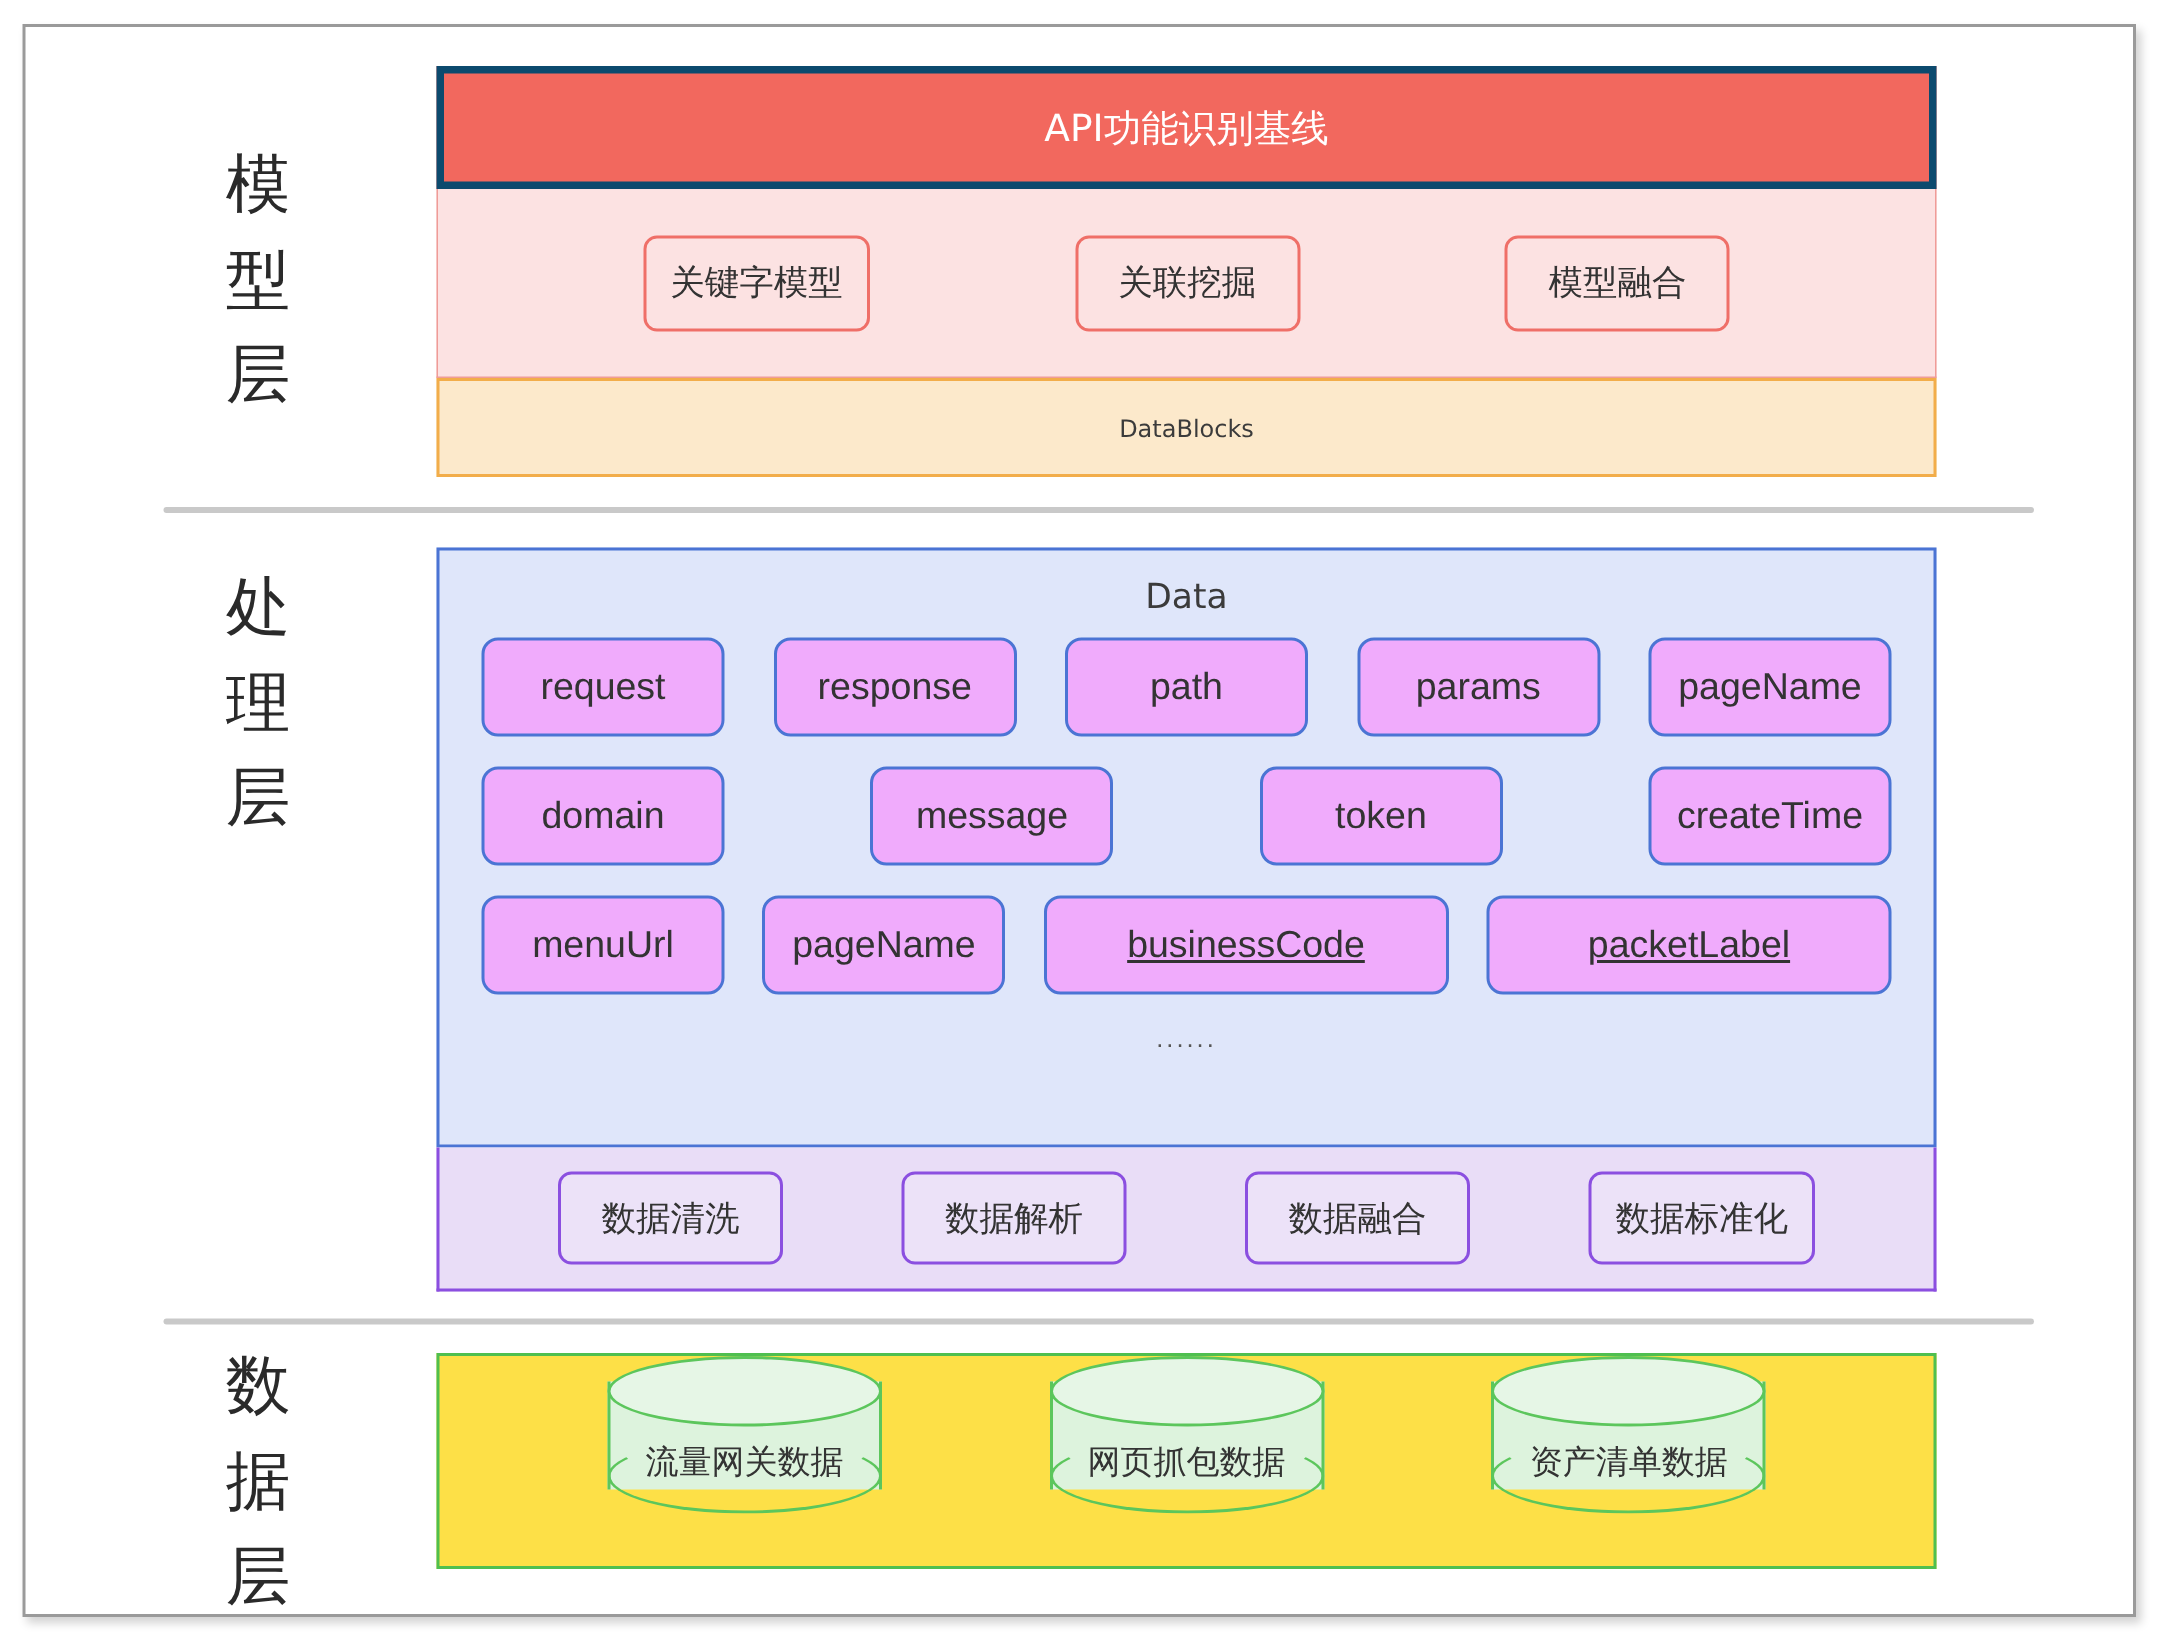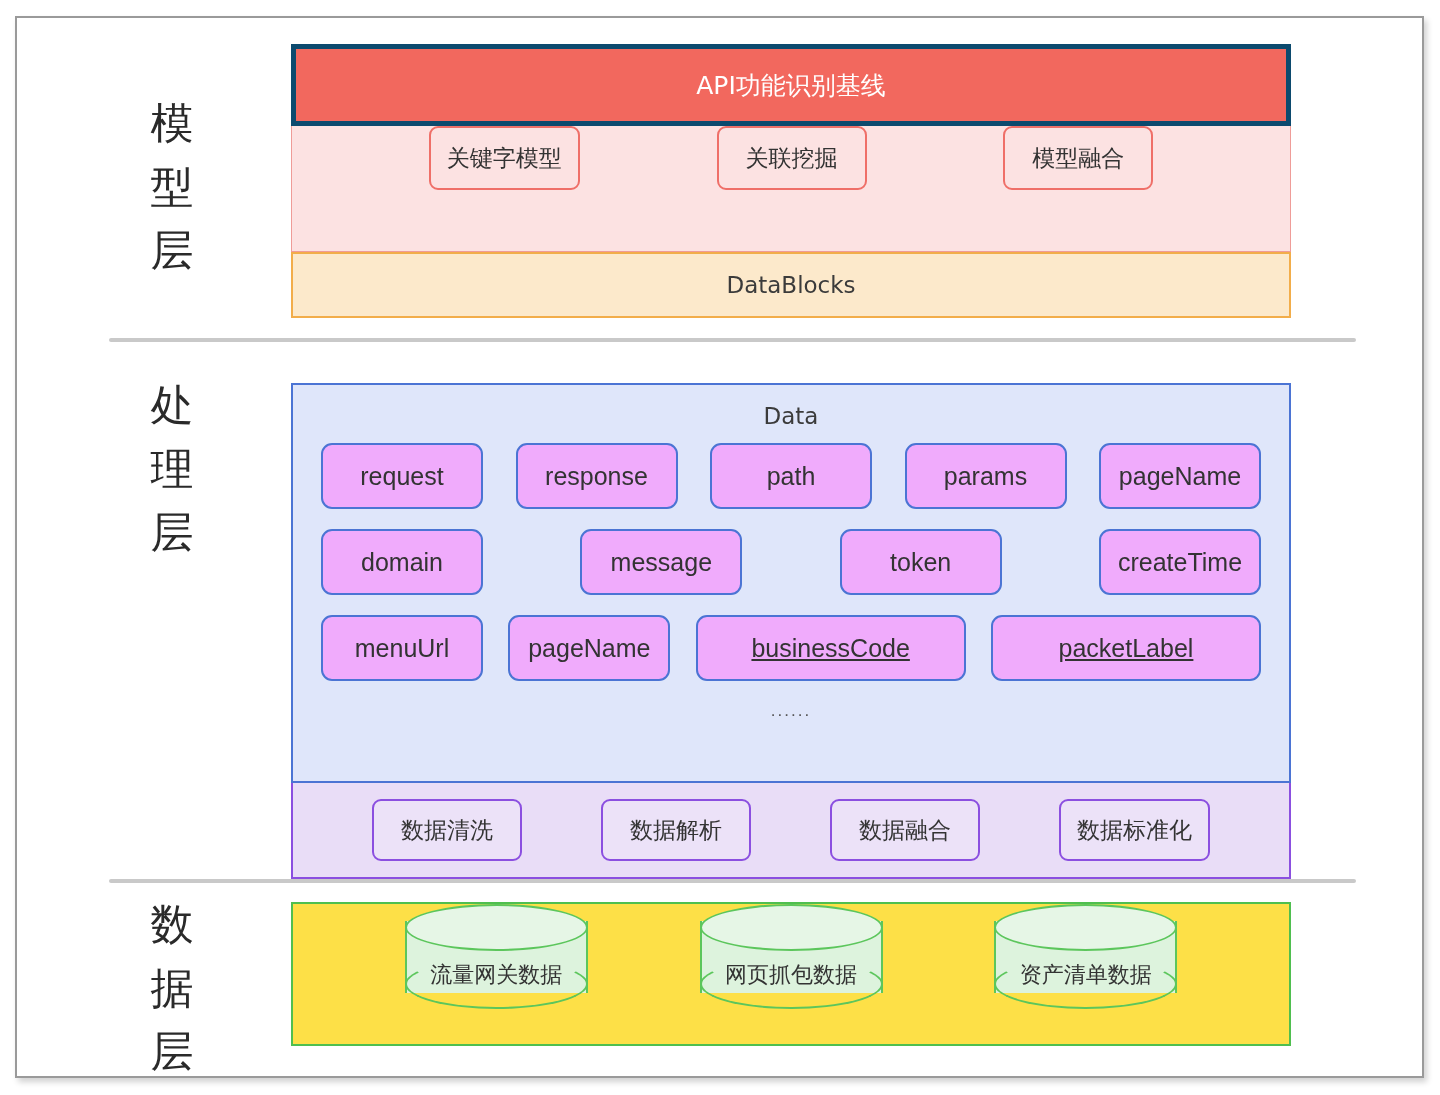--- a/index.html
+++ b/index.html
@@ -76,21 +76,21 @@
     font-size: 25px;
     font-family: "DejaVu Sans", "Liberation Sans", sans-serif;
   }
   .band-models {
     height: 126px;
     background: #fce2e2;
     border: 1px solid #ef9c98;
     border-top: none;
     box-sizing: border-box;
     display: flex;
-    align-items: flex-start;
+    align-items: center;
     justify-content: space-evenly;
   }
   .model-chip {
     min-width: 150px;
     height: 64px;
     background: #fce2e2;
     border: 2px solid #ef6f68;
     border-radius: 9px;
     display: flex;
     align-items: center;
@@ -102,33 +102,32 @@
     box-sizing: border-box;
   }
   .band-datablocks {
     height: 66px;
     background: #fce9cb;
     border: 2px solid #f2ad4a;
     box-sizing: border-box;
     display: flex;
     align-items: center;
     justify-content: center;
-    font-size: 23px;
+    font-size: 16px;
     color: #3b3b3b;
     font-family: "DejaVu Sans", "Liberation Sans", sans-serif;
   }
 
   
   #process-layer {
     position: absolute;
     left: 274px;
     top: 347px;
     width: 1000px;
     height: 496px;
-    margin-top: 18px;
   }
   .band-data {
     height: 400px;
     background: #dfe6fa;
     border: 2px solid #4b74d4;
     box-sizing: border-box;
     padding-top: 18px;
   }
   .data-title {
     text-align: center;

